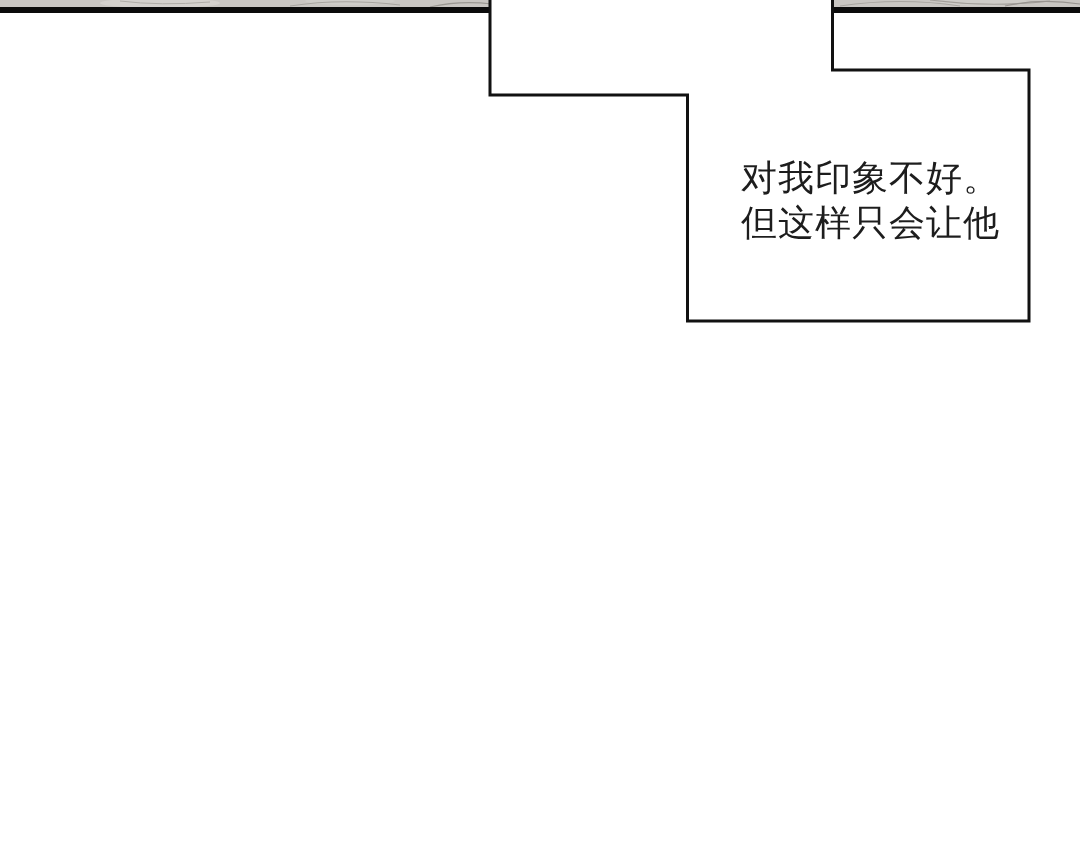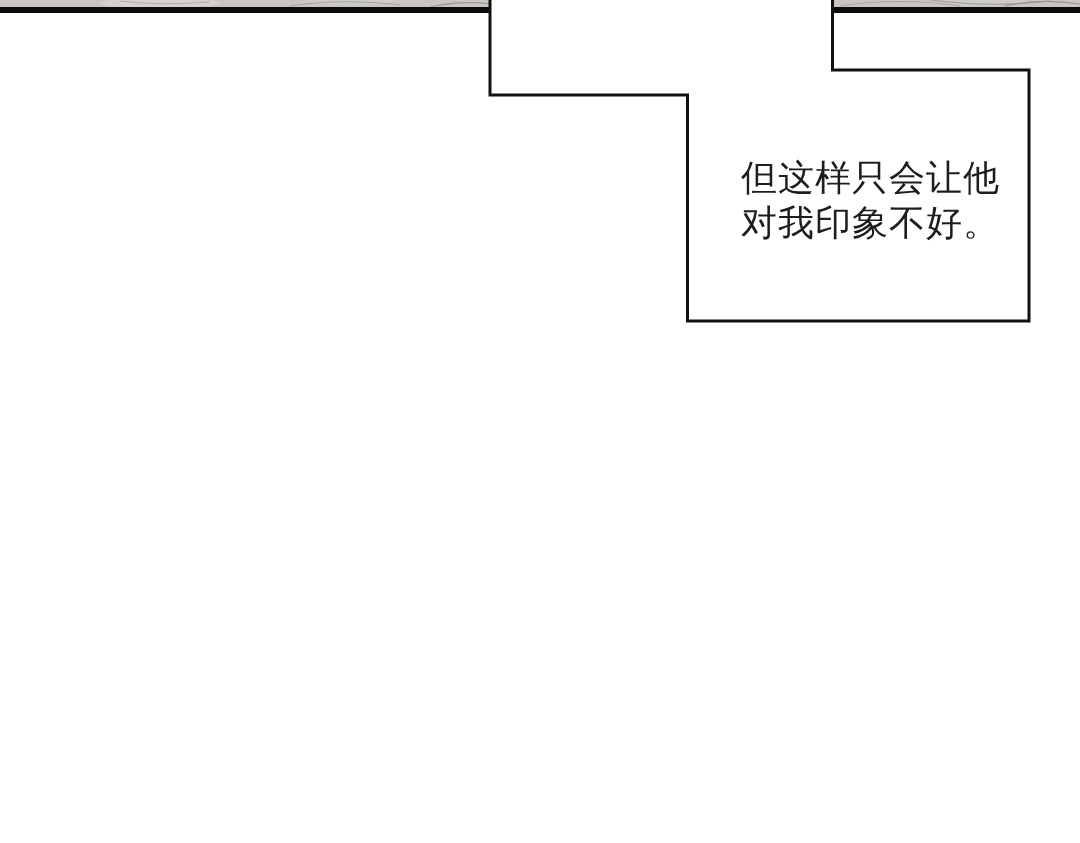--- a/index.html
+++ b/index.html
@@ -68,17 +68,17 @@
       <path d="M930 0 Q 990 8 1050 1" stroke="#a39f9a" fill="none" stroke-width="1.2"></path>
       <path d="M1005 6 Q 1040 -2 1080 4" stroke="#989490" fill="none" stroke-width="1.2"></path>
     </svg>
   </div>
 
   <svg class="bubble-svg" width="1080" height="843" viewBox="0 0 1080 843">
     <path d="M 490 -6 L 490 95 L 687.5 95 L 687.5 321 L 1029 321 L 1029 70 L 832.5 70 L 832.5 -6 Z" fill="#ffffff" stroke="#111111" stroke-width="3" stroke-linejoin="miter"></path>
   </svg>
 
   <div class="bubble-text">
+    <span class="line">对我印象不好。</span>
     <span class="line">但这样只会让他</span>
-    <span class="line">对我印象不好。</span>
   </div>
 
 </div>
 
 </body></html>

